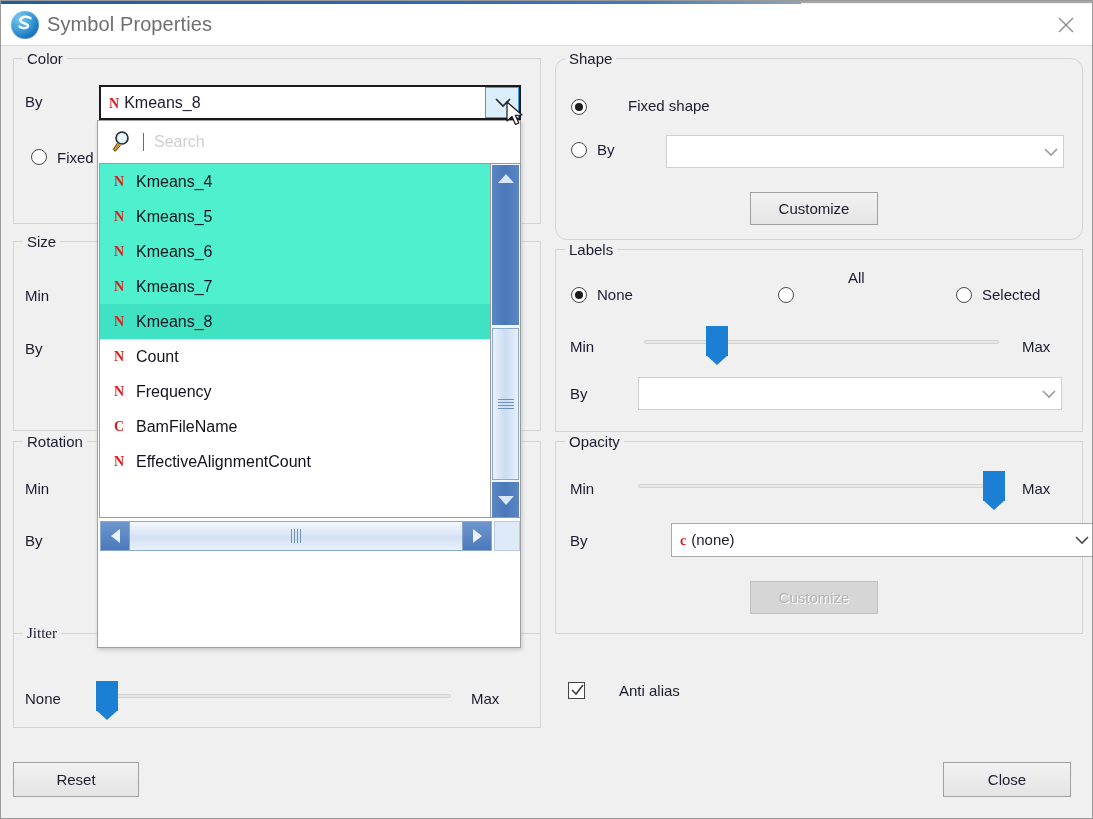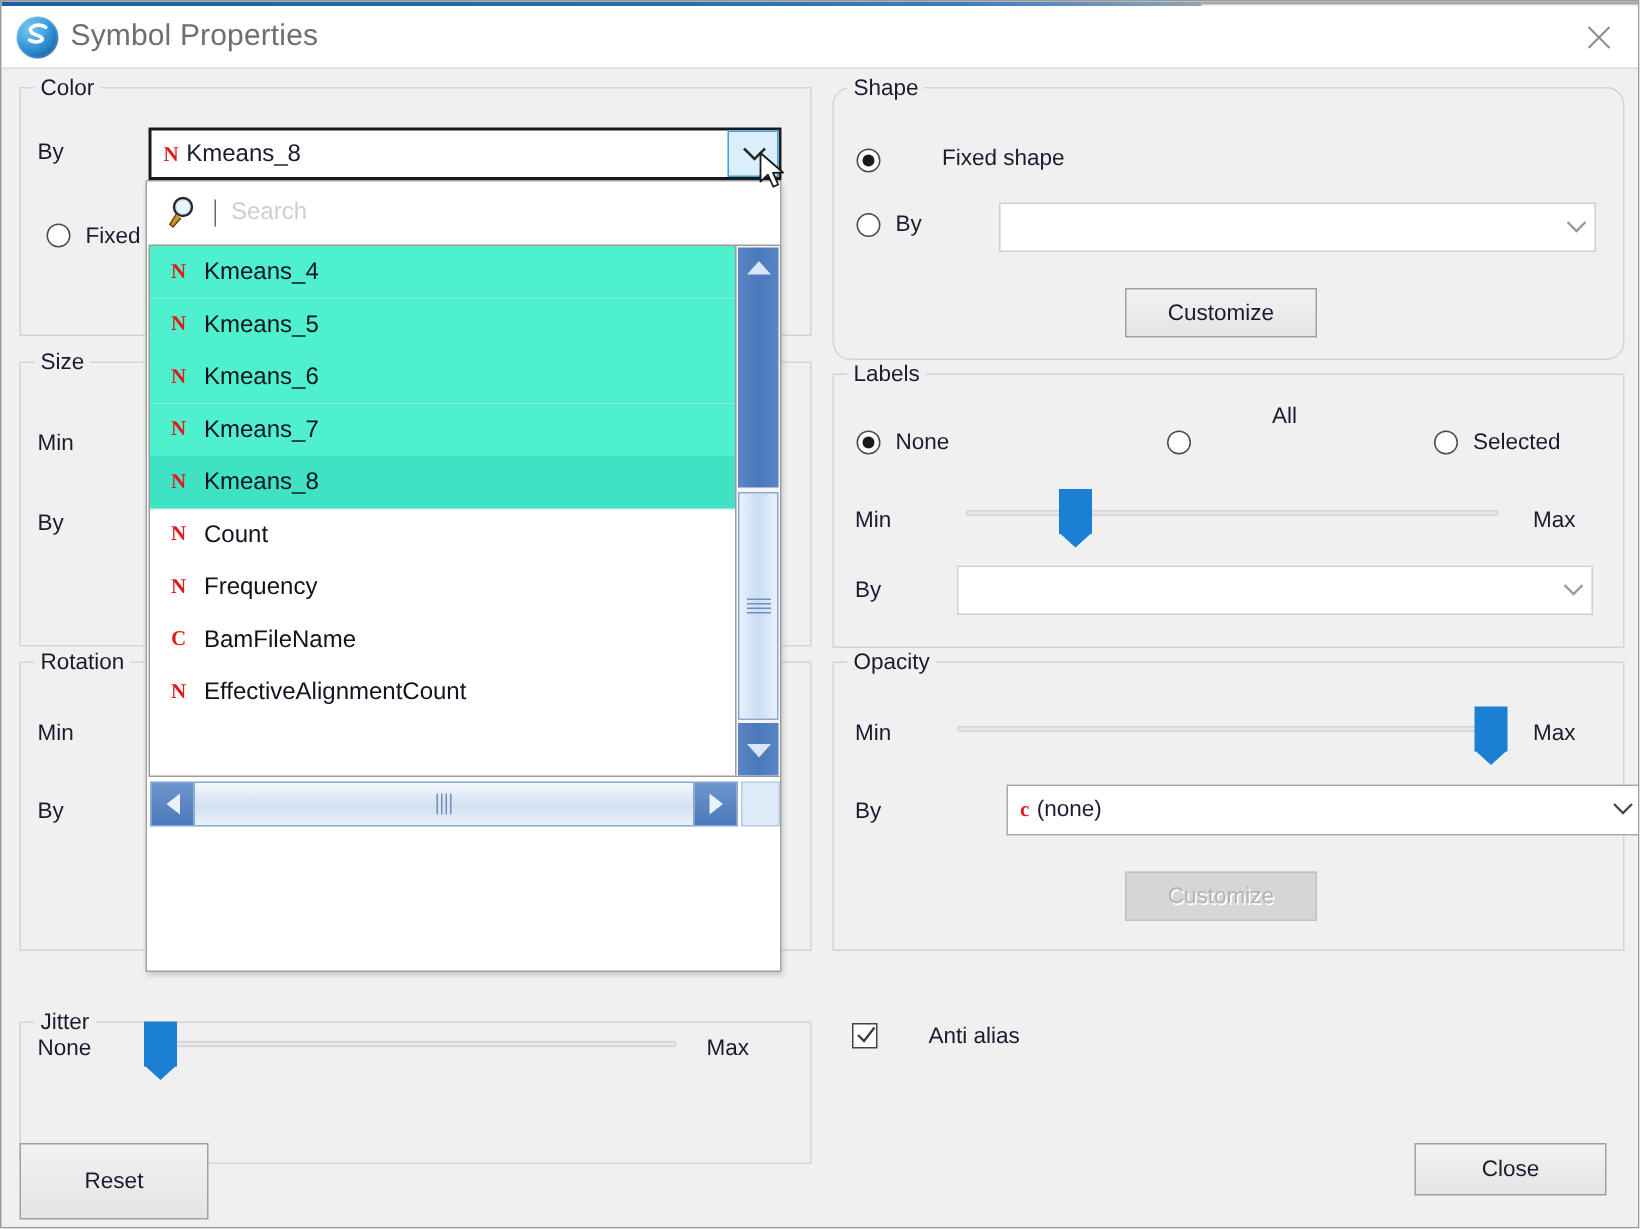--- a/index.html
+++ b/index.html
@@ -217,21 +217,21 @@
     </span>
     <span class="arrow">
       <svg width="14" height="9" viewBox="0 0 14 9">
           <path d="M1 1 L7 7 L13 1" fill="none" stroke="#4a4a4a" stroke-width="1.6"></path>
         </svg>
     </span>
   </div>
 
   <div class="btn disabled" style="left:207px; top:580px; width:128px; height:33px;">Customize</div>
 
-  <div class="group" style="left:12px; top:680px; width:528px; height:95px;">
+  <div class="group" style="left:12px; top:632px; width:528px; height:95px;font-family:Liberation Serif, serif;">
     <span class="legend">Jitter</span>
   </div>
   <span class="lbl" style="left:24px; top:689px;">None</span>
   <div class="slider-track" style="left:96px; top:693px; width:354px;"></div>
   <div class="slider-thumb" style="left:95px; top:680px;"></div>
   <span class="lbl" style="left:470px; top:689px;">Max</span>
 
   <div class="group" style="left:554px; top:57px; width:528px; height:182px;border-radius:12px;">
     <span class="legend">Shape</span>
   </div>
@@ -295,21 +295,21 @@
   </div>
   <div class="btn disabled" style="left:749px; top:580px; width:128px; height:33px;">Customize</div>
 
   <div class="checkbox" style="left:567px; top:681px;">
     <svg class="tick" width="13" height="13" viewBox="0 0 13 13">
       <path d="M1 6 L5 10 L12 1" fill="none" stroke="#3a3a3a" stroke-width="1.5"></path>
     </svg>
   </div>
   <span class="lbl" style="left:618px; top:681px;">Anti alias</span>
 
-  <div class="btn" style="left:12px; top:761px; width:126px; height:51px;">Reset</div>
+  <div class="btn" style="left:12px; top:761px; width:126px; height:35px;">Reset</div>
   <div class="btn" style="left:942px; top:761px; width:128px; height:35px;">Close</div>
 
   <div class="combo" style="left:98px; top:84px; width:422px; height:35px; border:2px solid #1b1b1b; z-index:20;">
     <span class="ctext" style="font-size:16px;">
       <span class="typ">N</span><span>Kmeans_8</span>
     </span>
     <div style="position:absolute; right:0; top:0; width:34px; height:31px; background:#dbeefc; border:1px solid #3fa0e0;">
       <svg width="16" height="10" viewBox="0 0 16 10" style="position:absolute;left:9px;top:10px;">
         <path d="M1 1 L8 8 L15 1" fill="none" stroke="#2a2a2a" stroke-width="1.7"></path>
       </svg>

